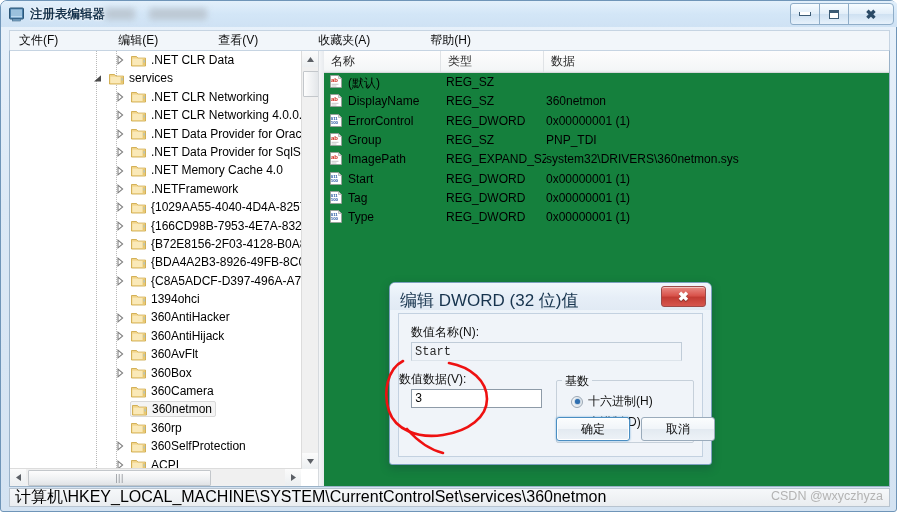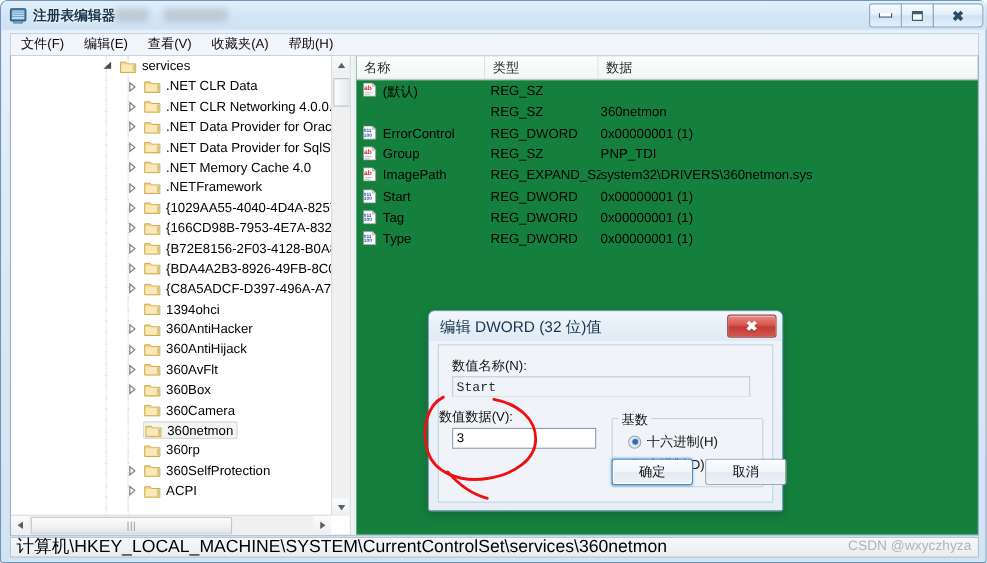--- a/index.html
+++ b/index.html
@@ -97,20 +97,21 @@
   
   #menubar {
     position: absolute; left: 8px; top: 29px;
     width: 881px; height: 20px;
     display: flex;
     align-items: center;
     background: #f2f6fa;
     border: 1px solid #c6d4e2;
     border-bottom: none;
     box-sizing: border-box;
+    gap: 42px;
   }
   .menu-item {
     padding: 2px 9px 3px 9px;
     font-size: 12px;
     color: #0b0b0b;
     white-space: nowrap;
     cursor: default;
   }
 
   
@@ -310,21 +311,21 @@
     box-shadow: 0 3px 10px rgba(20,40,60,.30);
   }
   #dlg-titlebar {
     position: absolute; left: 0; top: 0;
     width: 321px; height: 27px;
     border-radius: 5px 5px 0 0;
     background: linear-gradient(180deg,#f1f7fc 0%, #e6eef7 55%, #e1eaf4 100%);
   }
   #dlg-title {
     position: absolute; left: 10px; top: 6px;
-    font-size: 14px;
+    font-size: 17px;
     color: #16334d;
     white-space: nowrap;
     font-weight: normal;
   }
   #dlg-close {
     position: absolute; right: 5px; top: 3px;
     width: 43px; height: 19px;
     border: 1px solid #9c4a48;
     border-radius: 3px;
     background: linear-gradient(180deg,#e98c86 0%,#d9544c 45%,#c33c34 55%,#d6554d 100%);
@@ -485,20 +486,36 @@
     </div>
 
   <div id="client">
 
     <div id="tree-pane">
       <div id="tree-scroll-area">
         <div class="guide" style="left:86px;"></div>
         <div class="guide" style="left:106px;"></div>
         <div id="tree-rows">
             <div class="tree-row">
+              <span class="tw-expander" style="left: 104px;">
+                <svg width="10" height="10" viewBox="0 0 10 10">
+                  <path d="M3 1.2L7.6 5 3 8.8z" fill="none" stroke="#808080" stroke-width="1.1"></path>
+                </svg>
+              </span>
+              <span class="tw-label-wrap" style="position: absolute; left: 120px; top: 1px; height: 16px; display: flex; align-items: center; padding: 0px 3px 0px 1px; box-sizing: border-box;">
+                <span style="margin-right: 5px; line-height: 0;"><svg width="15" height="13" viewBox="0 0 15 13">
+                    <path d="M0.5 2.5h5l1.4 1.6H14.5v7.9H0.5z" fill="#f2d489" stroke="#c9a23c" stroke-width=".8"></path>
+                    <path d="M1.4 4.6h12.2v6.6H1.4z" fill="#fae9b8"></path>
+                    <path d="M11.6 4.8h2.3v6.3h-2.3z" fill="#e8c770"></path>
+                    <path d="M12.6 6.2h1.1v2.2h-1.1z" fill="#9fc4e0"></path>
+                  </svg></span>
+                <span>.NET CLR Data</span>
+              </span>
+            </div>
+            <div class="tree-row">
               <span class="tw-expander" style="left: 82px;">
                 <svg width="10" height="10" viewBox="0 0 10 10">
                   <path d="M1 7.5L8 1.2 8 7.5z" fill="#4a4a4a"></path>
                 </svg>
               </span>
               <span class="tw-label-wrap" style="position: absolute; left: 98px; top: 1px; height: 16px; display: flex; align-items: center; padding: 0px 3px 0px 1px; box-sizing: border-box;">
                 <span style="margin-right: 5px; line-height: 0;"><svg width="15" height="13" viewBox="0 0 15 13">
                     <path d="M0.5 2.5h5l1.4 1.6H14.5v7.9H0.5z" fill="#f2d489" stroke="#c9a23c" stroke-width=".8"></path>
                     <path d="M1.4 4.6h12.2v6.6H1.4z" fill="#fae9b8"></path>
                     <path d="M11.6 4.8h2.3v6.3h-2.3z" fill="#e8c770"></path>
@@ -513,21 +530,21 @@
                   <path d="M3 1.2L7.6 5 3 8.8z" fill="none" stroke="#808080" stroke-width="1.1"></path>
                 </svg>
               </span>
               <span class="tw-label-wrap" style="position: absolute; left: 120px; top: 1px; height: 16px; display: flex; align-items: center; padding: 0px 3px 0px 1px; box-sizing: border-box;">
                 <span style="margin-right: 5px; line-height: 0;"><svg width="15" height="13" viewBox="0 0 15 13">
                     <path d="M0.5 2.5h5l1.4 1.6H14.5v7.9H0.5z" fill="#f2d489" stroke="#c9a23c" stroke-width=".8"></path>
                     <path d="M1.4 4.6h12.2v6.6H1.4z" fill="#fae9b8"></path>
                     <path d="M11.6 4.8h2.3v6.3h-2.3z" fill="#e8c770"></path>
                     <path d="M12.6 6.2h1.1v2.2h-1.1z" fill="#9fc4e0"></path>
                   </svg></span>
-                <span>.NET CLR Data</span>
+                <span>.NET CLR Networking</span>
               </span>
             </div>
             <div class="tree-row">
               <span class="tw-expander" style="left: 104px;">
                 <svg width="10" height="10" viewBox="0 0 10 10">
                   <path d="M3 1.2L7.6 5 3 8.8z" fill="none" stroke="#808080" stroke-width="1.1"></path>
                 </svg>
               </span>
               <span class="tw-label-wrap" style="position: absolute; left: 120px; top: 1px; height: 16px; display: flex; align-items: center; padding: 0px 3px 0px 1px; box-sizing: border-box;">
                 <span style="margin-right: 5px; line-height: 0;"><svg width="15" height="13" viewBox="0 0 15 13">
@@ -872,20 +889,29 @@
                   <path d="M1.5 0.5h8l3 3v9h-11z" fill="#ffffff" stroke="#9a9a9a" stroke-width=".8"></path>
                   <path d="M9.5 0.5v3h3z" fill="#e6e6e6" stroke="#9a9a9a" stroke-width=".6"></path>
                   <text x="2" y="7.2" font-family="Liberation Sans, sans-serif" font-size="6" font-weight="bold" fill="#d02b1f">ab</text>
                   <path d="M2.5 9.3h7M2.5 11h5" stroke="#b9b9b9" stroke-width=".8"></path>
                 </svg></span>
               <span>(默认)</span>
             </div>
             <div class="cell cell-type">REG_SZ</div>
           </div>
           <div class="list-row" style="top: 43.3px;">
+            <div class="cell cell-name">
+              <span class="val-icon" style="line-height: 0;"><svg width="14" height="13" viewBox="0 0 14 13">
+                  <path d="M1.5 0.5h8l3 3v9h-11z" fill="#ffffff" stroke="#9a9a9a" stroke-width=".8"></path>
+                  <path d="M9.5 0.5v3h3z" fill="#e6e6e6" stroke="#9a9a9a" stroke-width=".6"></path>
+                  <text x="2" y="7.2" font-family="Liberation Sans, sans-serif" font-size="6" font-weight="bold" fill="#d02b1f">ab</text>
+                  <path d="M2.5 9.3h7M2.5 11h5" stroke="#b9b9b9" stroke-width=".8"></path>
+                </svg></span>
+              <span>DisplayName</span>
+            </div>
             <div class="cell cell-type">REG_SZ</div>
             <div class="cell cell-data">360netmon</div>
           </div>
           <div class="list-row" style="top: 62.6px;">
             <div class="cell cell-name">
               <span class="val-icon" style="line-height: 0;"><svg width="14" height="13" viewBox="0 0 14 13">
                   <path d="M1.5 0.5h8l3 3v9h-11z" fill="#ffffff" stroke="#9a9a9a" stroke-width=".8"></path>
                   <path d="M9.5 0.5v3h3z" fill="#e6e6e6" stroke="#9a9a9a" stroke-width=".6"></path>
                   <text x="1.7" y="6.1" font-family="Liberation Sans, sans-serif" font-size="4.4" font-weight="bold" fill="#1c4f9c">011</text>
                   <text x="1.7" y="10.2" font-family="Liberation Sans, sans-serif" font-size="4.4" font-weight="bold" fill="#1c4f9c">100</text>

